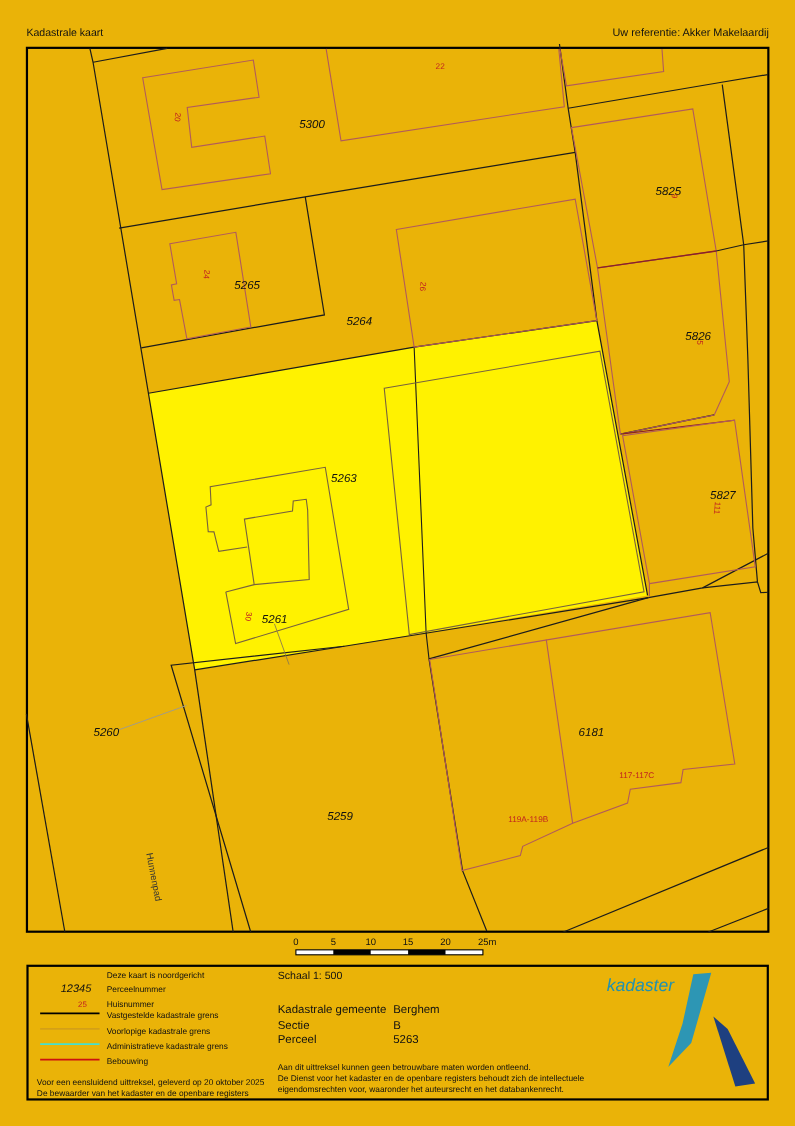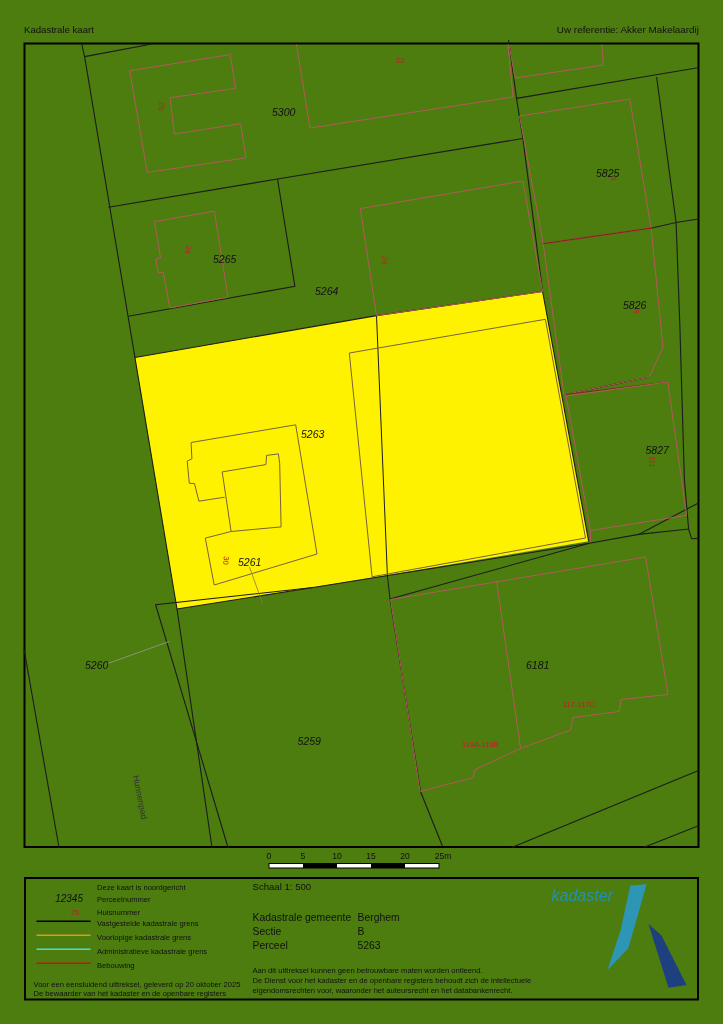--- a/index.html
+++ b/index.html
@@ -1,16 +1,16 @@
 <!DOCTYPE html>
 <html><head>
 <meta charset="utf-8">
 <style>
 html,body{margin:0;padding:0;background:#ffffff;}
-#page{position:relative;width:723px;height:1024px;background:#4d7c0f;font-family:"Liberation Sans",sans-serif;}
+#page{position:relative;width:723px;height:1024px;background:#eab308;font-family:"Liberation Sans",sans-serif;}
 svg{position:absolute;left:0;top:0;}
 text{font-family:"Liberation Sans",sans-serif;}
 .pn{font-style:italic;font-size:10.5px;fill:#111111;}
 .hn{font-size:7.5px;fill:#c02020;}
 .sm{font-size:7.6px;fill:#111111;}
 </style>
 </head>
 <body>
 <div id="page">
 <svg width="723" height="1024" viewBox="0 0 723 1024">

